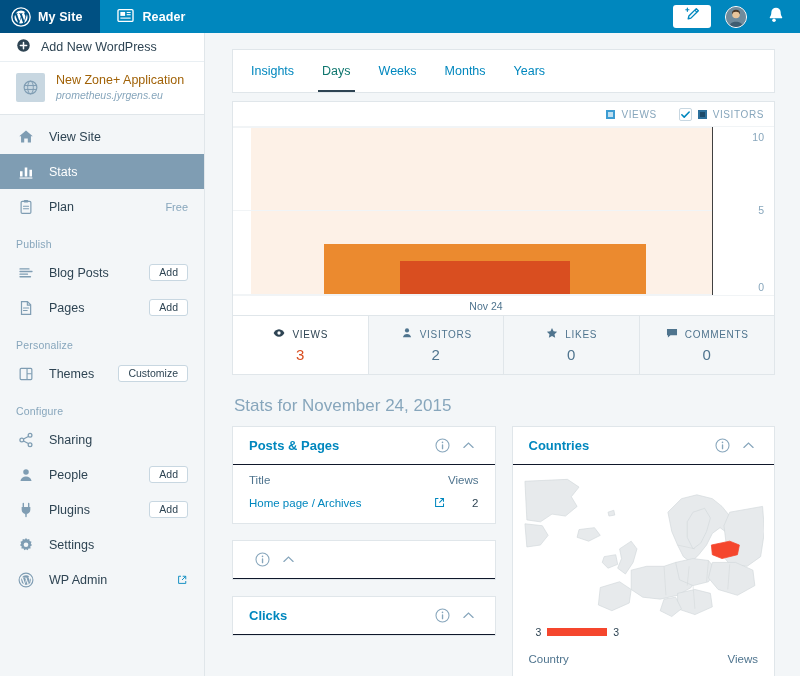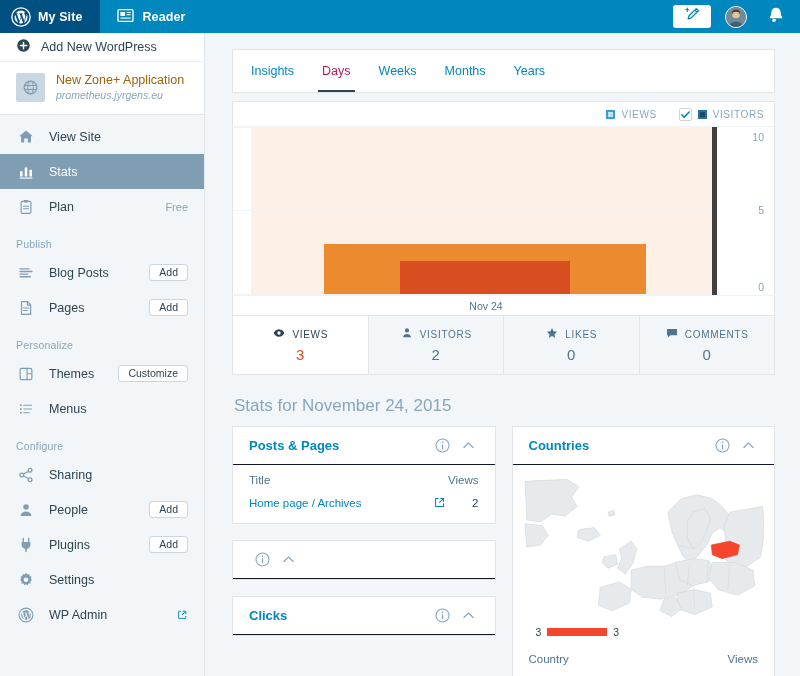--- a/index.html
+++ b/index.html
@@ -91,21 +91,21 @@
 
   .card { background: #fff; border: 1px solid #e0e6ea; }
 
   
   .statnav { display: flex; align-items: stretch; height: 44px; }
   .statnav .tab {
     display: flex; align-items: center; padding: 0 14px; font-size: 12.5px;
     color: #0087be; position: relative;
   }
   .statnav .tab:first-child { padding-left: 18px; }
-  .statnav .tab.active { color: #be185d; align-items: center; }
+  .statnav .tab.active { color: #0f766e; align-items: center; }
   .statnav .tab.active::after {
     content: ""; position: absolute; left: 10px; right: 10px; bottom: 0;
     height: 2px; background: #2e4453;
   }
 
   
   .chartcard { margin-top: 8px; }
   .chart-legend {
     display: flex; justify-content: flex-end; align-items: center; gap: 22px;
     height: 25px; padding-right: 10px; border-bottom: 1px solid #f1f4f6;
@@ -121,21 +121,21 @@
   }
 
   .chart-area { position: relative; height: 168px; display: flex; }
   .chart-plot { position: relative; flex: 1 1 auto; }
   .chart-grid-line { position: absolute; left: 0; right: 0; height: 1px; background: #f1f4f6; }
   .chart-hover-col { position: absolute; top: 0; bottom: 1px; background: #fdf1e7; }
   .bar { position: absolute; bottom: 1px; }
   .bar.views { background: #eb8a2f; }
   .bar.visitors { background: #d94e20; }
   .chart-yaxis {
-    position: relative; width: 62px; flex: 0 0 62px; border-left: 5px solid #404040;
+    position: relative; width: 62px; flex: 0 0 62px; border-left: 1px solid #404040;
   }
   .ytick {
     position: absolute; right: 10px; font-size: 10.5px; color: #87a6bc;
     transform: translateY(-50%); line-height: 1;
   }
   .chart-xlabels { height: 20px; position: relative; border-top: 1px solid #f1f4f6; }
   .xlabel {
     position: absolute; top: 4px; font-size: 10.5px; color: #4f748e;
     transform: translateX(-50%); white-space: nowrap;
   }
@@ -354,31 +354,20 @@
           <span class="ic">
             <svg viewBox="0 0 24 24" width="18" height="18">
                 <rect x="4.2" y="4.6" width="15.6" height="14.8" rx="1.4" fill="none" stroke="#7f9db3" stroke-width="1.6"></rect>
                 <path d="M13.4 4.8v14.4M13.6 11.6h6" stroke="#7f9db3" stroke-width="1.5"></path>
               </svg>
           </span>
           <span class="lbl">Themes</span>
           <span class="sb-pill">Customize</span>
         </div>
 
-        <div class="sb-item">
-          <span class="ic">
-            <svg viewBox="0 0 24 24" width="18" height="18">
-                <circle cx="5.2" cy="7" r="1.3" fill="#7f9db3"></circle>
-                <circle cx="5.2" cy="12" r="1.3" fill="#7f9db3"></circle>
-                <circle cx="5.2" cy="17" r="1.3" fill="#7f9db3"></circle>
-                <path d="M9.2 7h10M9.2 12h10M9.2 17h7" stroke="#7f9db3" stroke-width="1.6" stroke-linecap="round"></path>
-              </svg>
-          </span>
-          <span class="lbl">Menus</span>
-        </div>
 
         <div class="sb-heading">Configure</div>
 
         <div class="sb-item">
           <span class="ic">
             <svg viewBox="0 0 24 24" width="18" height="18">
                 <circle cx="17.4" cy="5.8" r="2.5" fill="none" stroke="#7f9db3" stroke-width="1.7"></circle>
                 <circle cx="6.4" cy="12" r="2.5" fill="none" stroke="#7f9db3" stroke-width="1.7"></circle>
                 <circle cx="17.4" cy="18.2" r="2.5" fill="none" stroke="#7f9db3" stroke-width="1.7"></circle>
                 <path d="M8.7 10.8l6.4-3.6M8.7 13.2l6.4 3.6" stroke="#7f9db3" stroke-width="1.6"></path>

